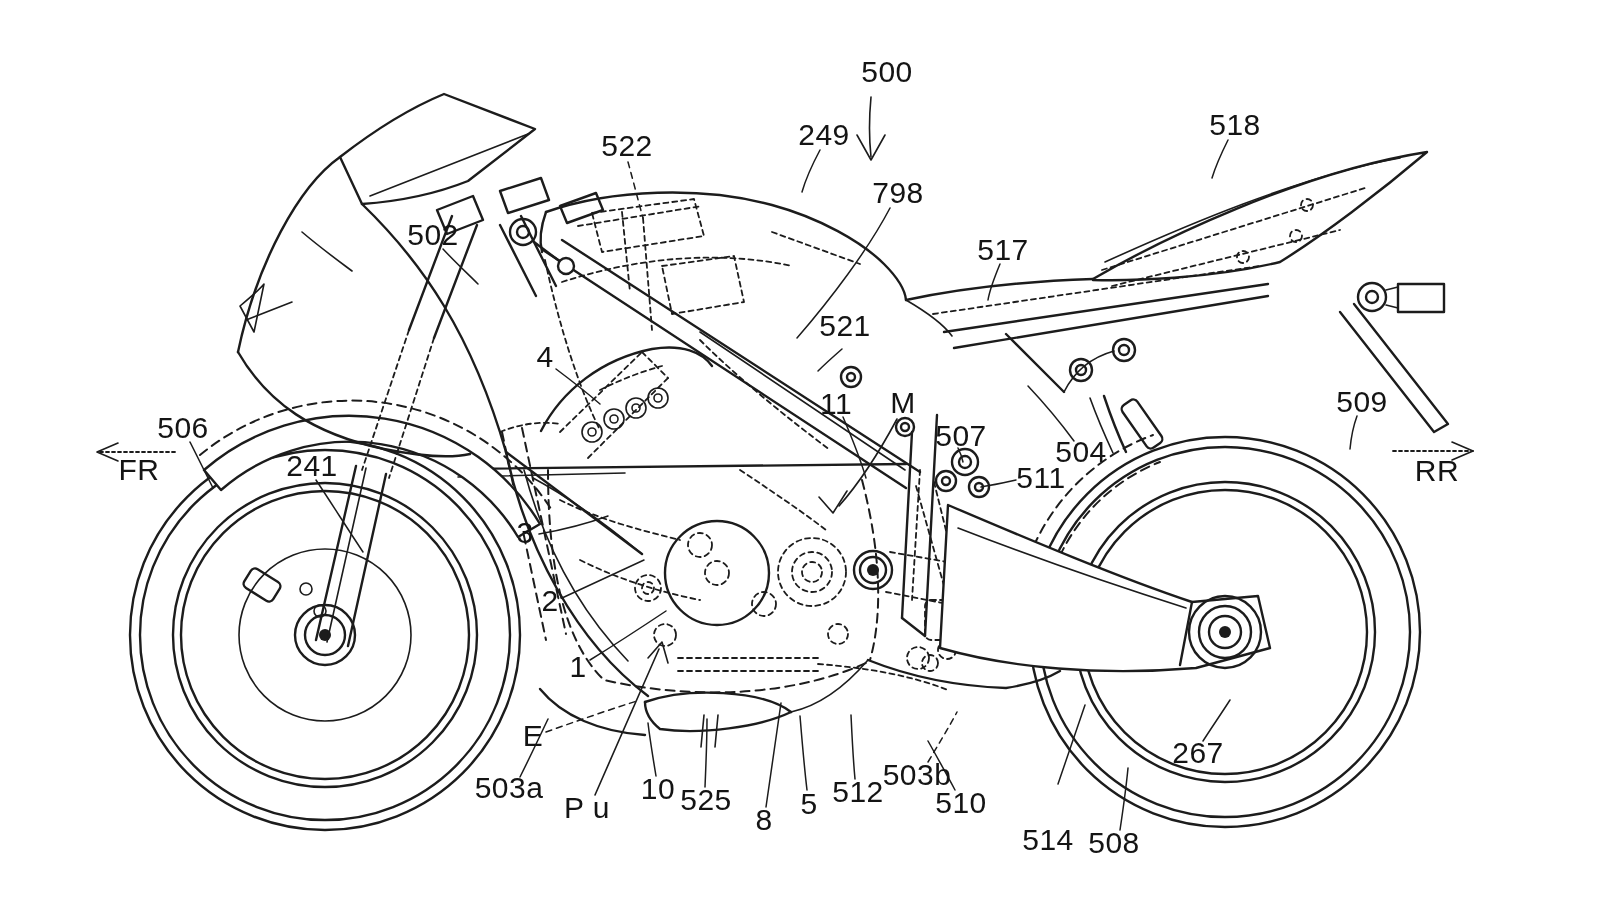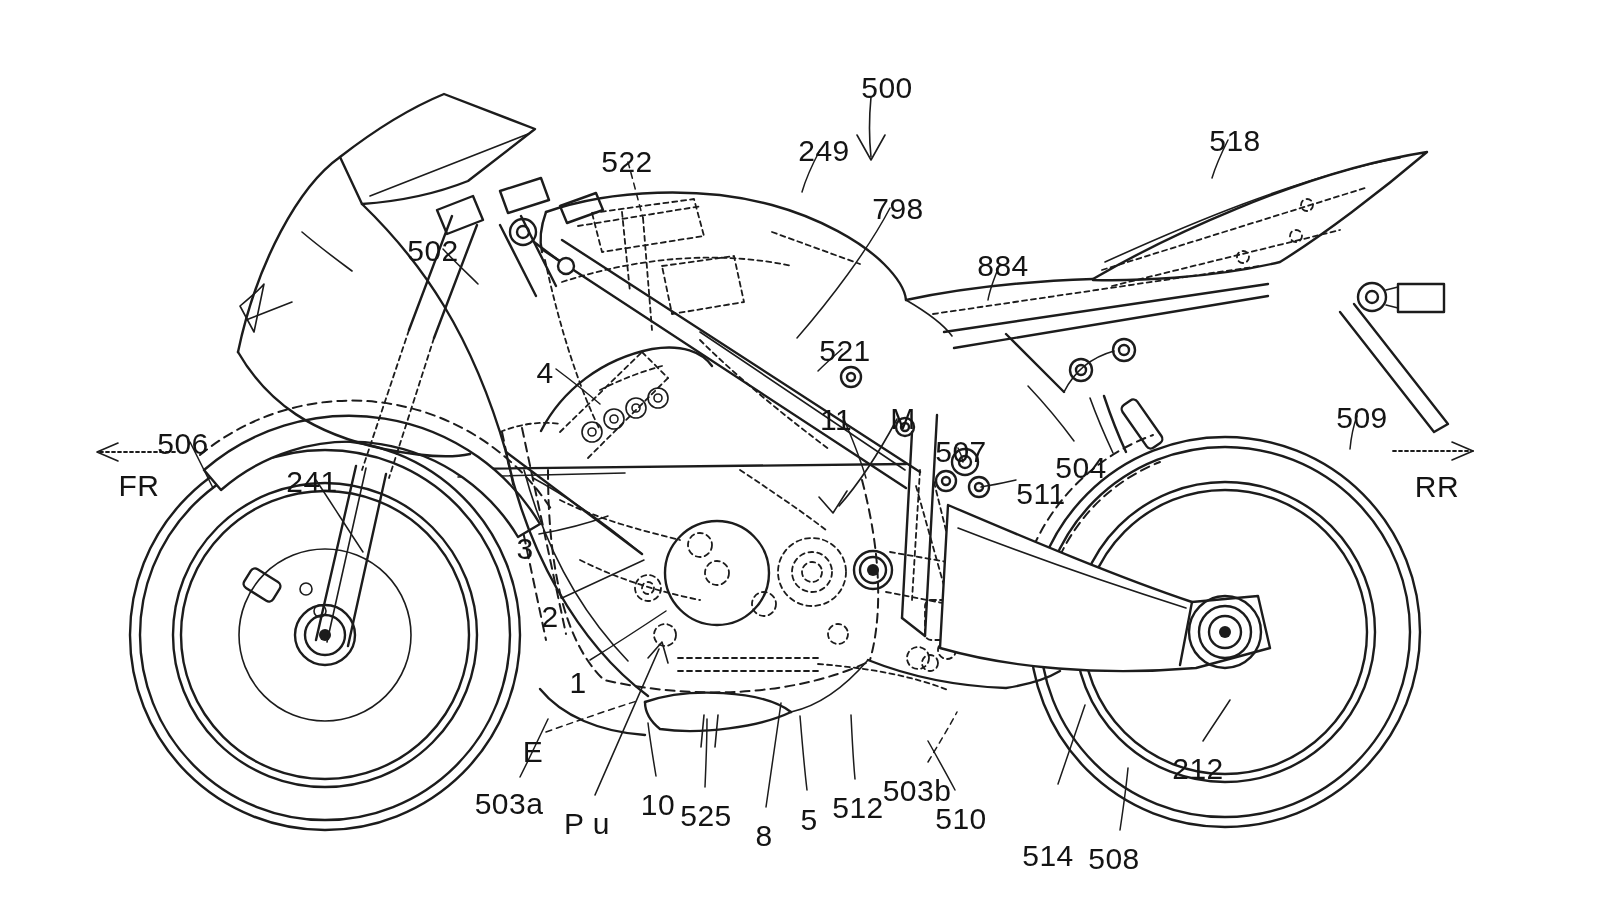--- a/index.html
+++ b/index.html
@@ -10,21 +10,21 @@
   svg *{stroke:#1c1c1c;fill:none;stroke-width:2.4;stroke-linecap:round;stroke-linejoin:round;}
   .thin{stroke-width:1.6;}
   .d  {stroke-dasharray:9 6;stroke-width:2;}
   .d2 {stroke-dasharray:5 4;stroke-width:1.8;}
   .da {stroke-dasharray:3 3;stroke-width:1.8;}
   .ld {stroke-width:1.5;}
   .ldd{stroke-width:1.5;stroke-dasharray:6 5;}
   .fillw{fill:#ffffff;}
   .ink{fill:#1c1c1c;stroke:none;}
   .lbl{position:absolute;transform:translate(-50%,-50%);font-size:30px;color:#141414;
-       letter-spacing:.5px;white-space:nowrap;user-select:none;margin-top:16px;}
+       letter-spacing:.5px;white-space:nowrap;user-select:none;}
 </style>
 </head>
 <body>
 
 <div class="stage">
 
 <svg width="1600" height="900" viewBox="0 0 1600 900">
 
   <g>
     <circle cx="1225" cy="632" r="195"></circle>
@@ -278,28 +278,28 @@
     <path class="ld" d="M 1120,830 C 1123,810 1126,789 1128,768"></path>
     <path class="ld" d="M 1203,741 C 1212,727 1221,714 1230,700"></path>
     <path class="ld" d="M 1357,416 C 1353,427 1351,438 1350,449"></path>
   </g>
 </svg>
 
   <div>
     <div class="lbl" style="left:887px;top:72px">500</div>
     <div class="lbl" style="left:824px;top:135px">249</div>
     <div class="lbl" style="left:898px;top:193px">798</div>
-    <div class="lbl" style="left:1003px;top:250px">884</div>
+    <div class="lbl" style="left:1003px;top:250px">517</div>
     <div class="lbl" style="left:1235px;top:125px">518</div>
     <div class="lbl" style="left:433px;top:235px">502</div>
     <div class="lbl" style="left:627px;top:146px">522</div>
     <div class="lbl" style="left:183px;top:428px">506</div>
     <div class="lbl" style="left:139px;top:470px">FR</div>
     <div class="lbl" style="left:312px;top:466px">241</div>
-    <div class="lbl" style="left:845px;top:335px">521</div>
+    <div class="lbl" style="left:845px;top:326px">521</div>
     <div class="lbl" style="left:545px;top:357px">4</div>
     <div class="lbl" style="left:836px;top:404px">11</div>
     <div class="lbl" style="left:903px;top:403px">M</div>
     <div class="lbl" style="left:961px;top:436px">507</div>
     <div class="lbl" style="left:1081px;top:452px">504</div>
     <div class="lbl" style="left:1041px;top:478px">511</div>
     <div class="lbl" style="left:1362px;top:402px">509</div>
     <div class="lbl" style="left:1437px;top:471px">RR</div>
     <div class="lbl" style="left:525px;top:533px">3</div>
     <div class="lbl" style="left:550px;top:601px">2</div>
@@ -309,15 +309,15 @@
     <div class="lbl" style="left:587px;top:808px">P u</div>
     <div class="lbl" style="left:658px;top:789px">10</div>
     <div class="lbl" style="left:706px;top:800px">525</div>
     <div class="lbl" style="left:764px;top:820px">8</div>
     <div class="lbl" style="left:809px;top:804px">5</div>
     <div class="lbl" style="left:858px;top:792px">512</div>
     <div class="lbl" style="left:917px;top:775px">503b</div>
     <div class="lbl" style="left:961px;top:803px">510</div>
     <div class="lbl" style="left:1048px;top:840px">514</div>
     <div class="lbl" style="left:1114px;top:843px">508</div>
-    <div class="lbl" style="left:1198px;top:753px">212</div>
+    <div class="lbl" style="left:1198px;top:753px">267</div>
   </div>
 </div>
 
 </body></html>

